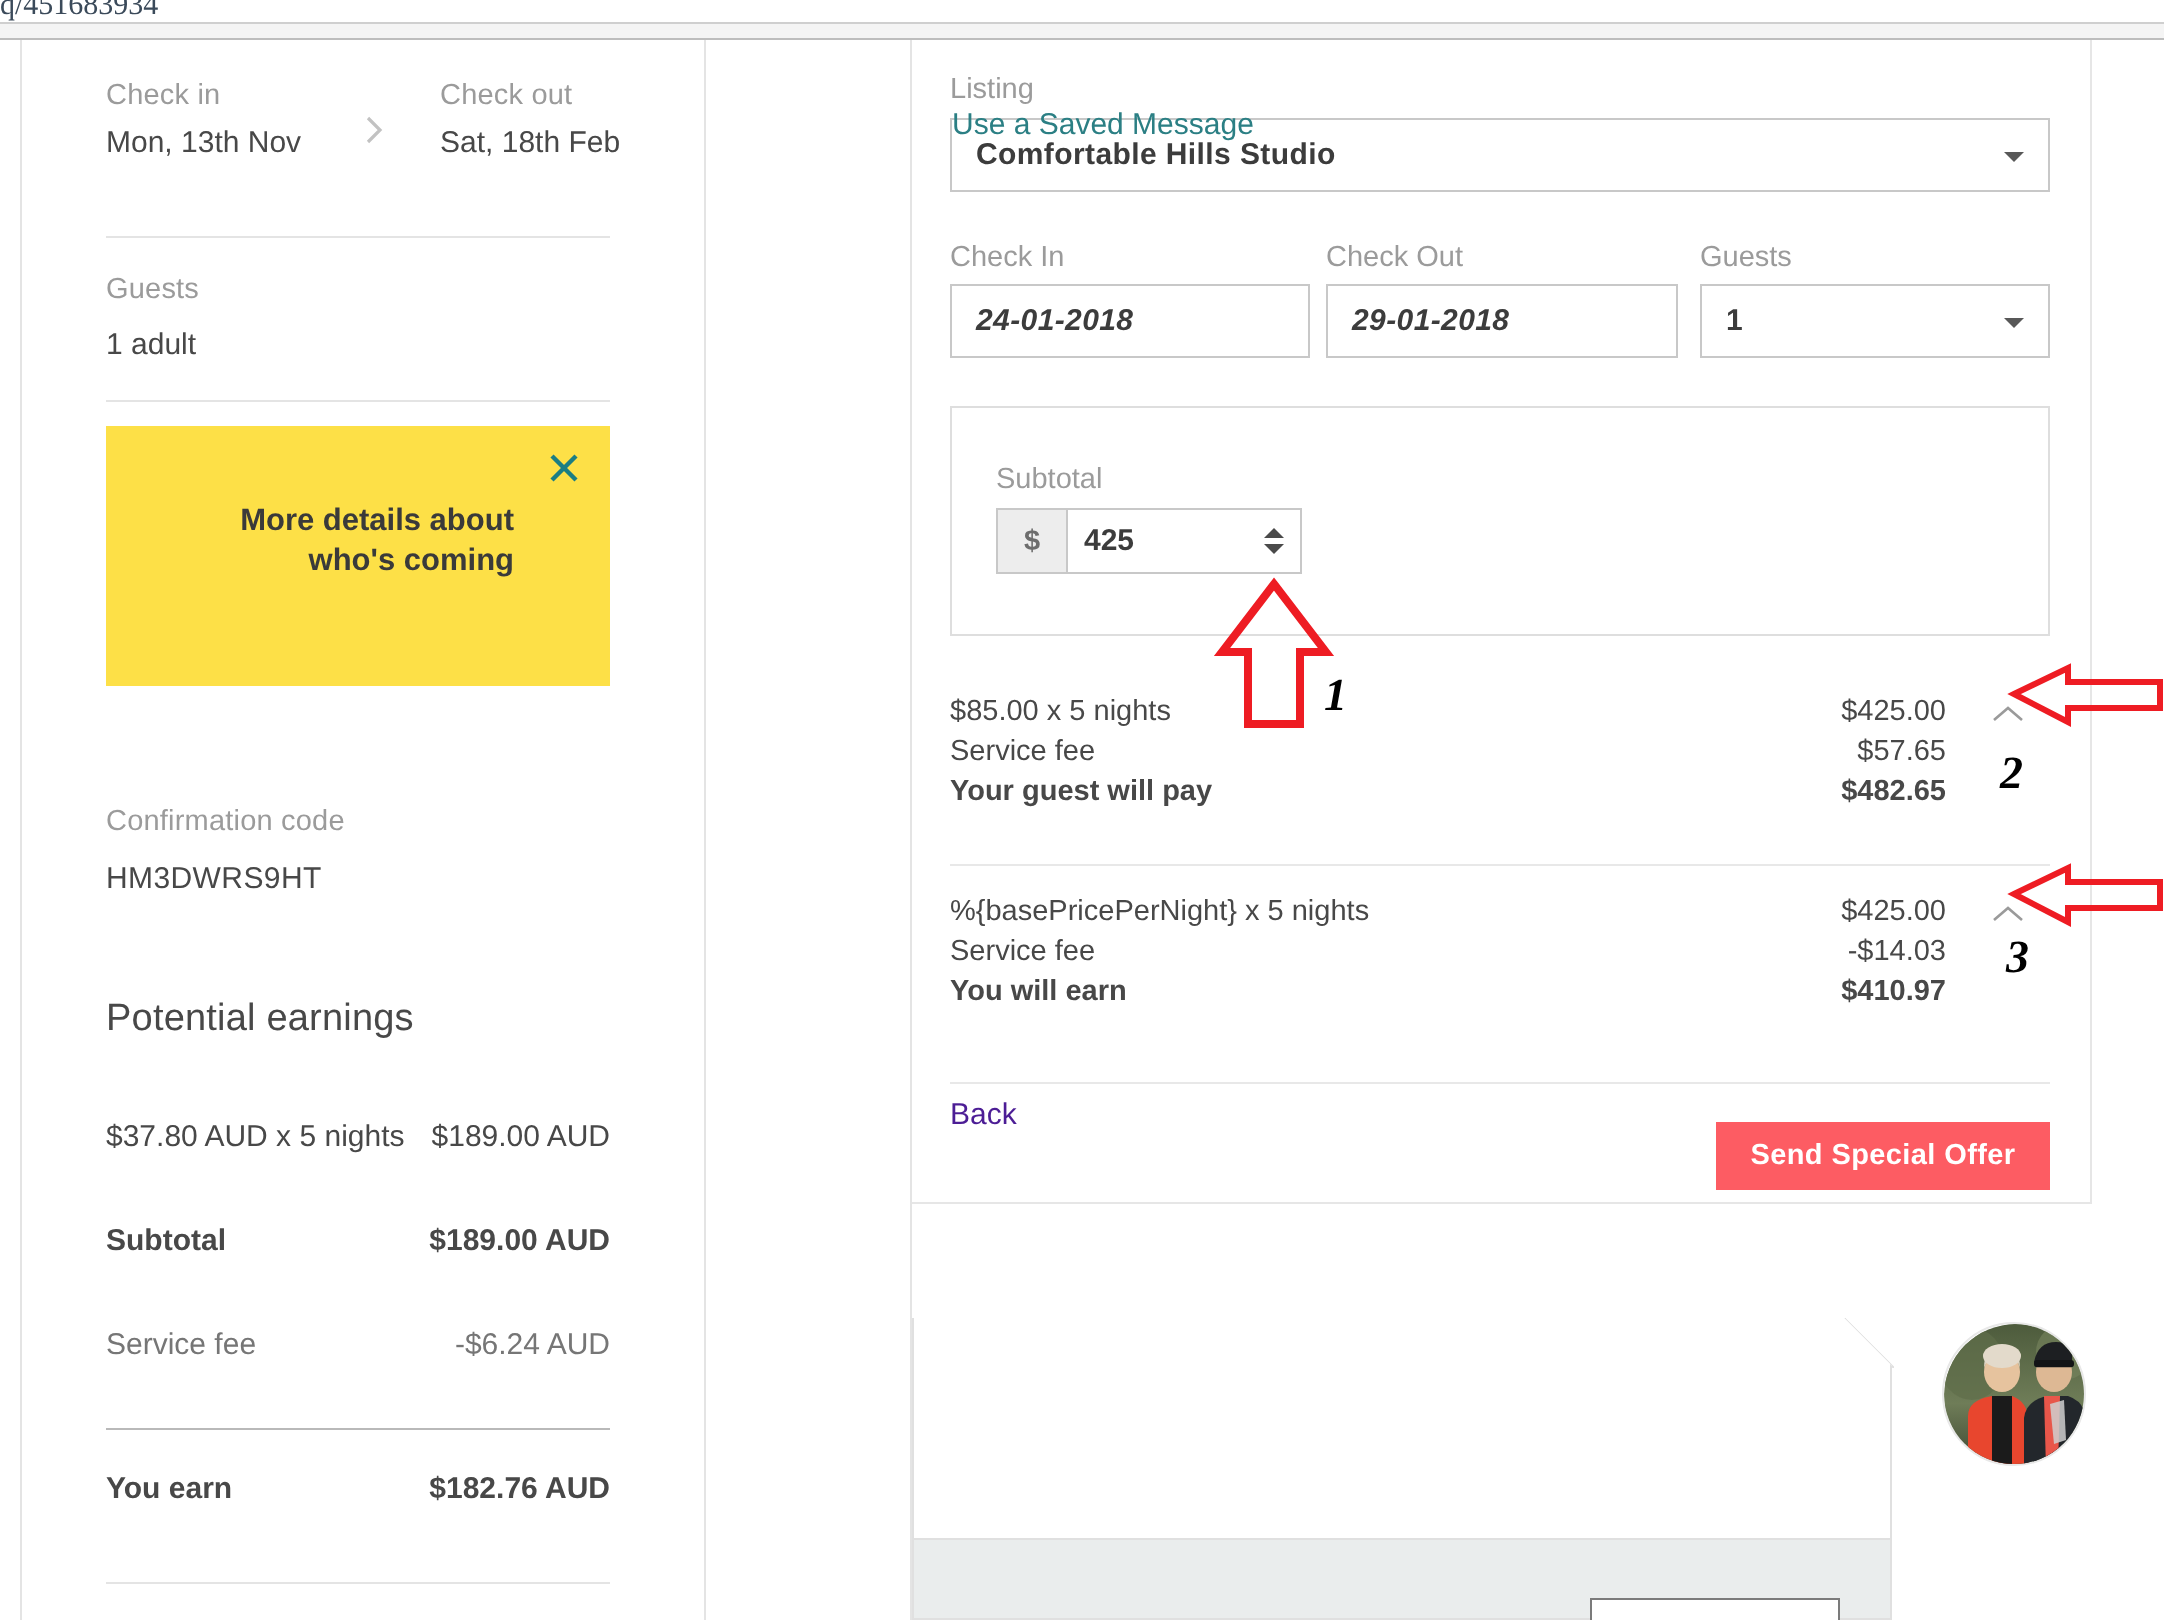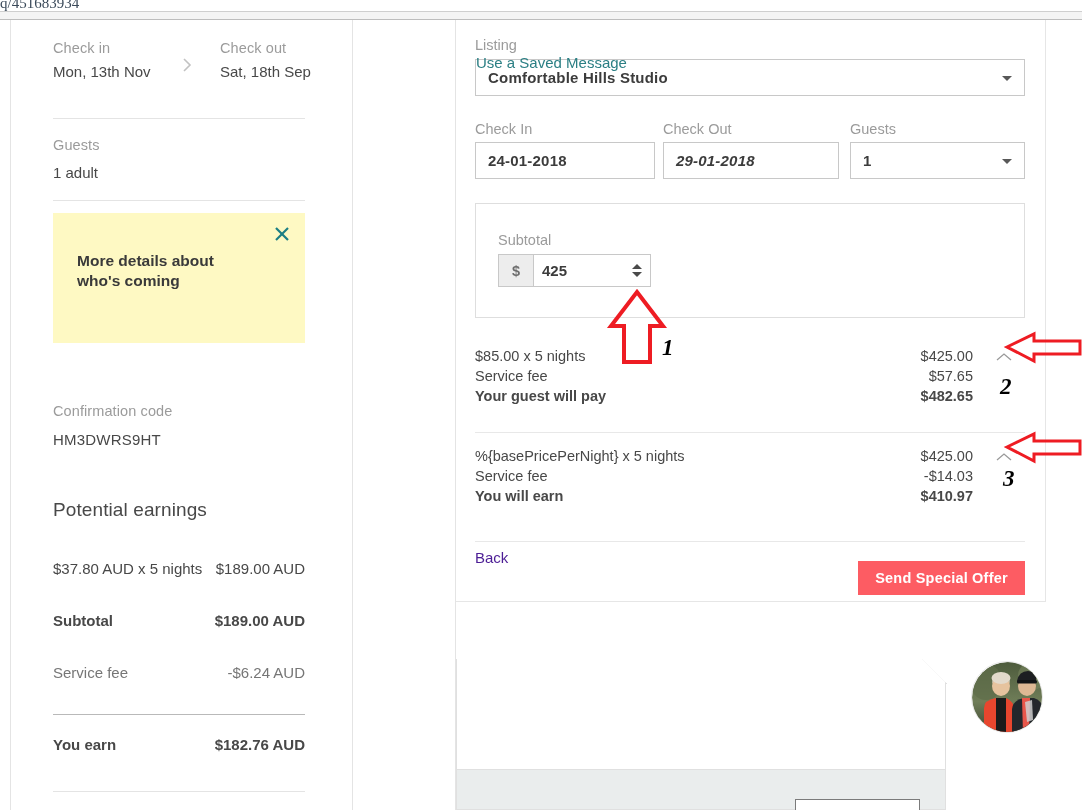--- a/index.html
+++ b/index.html
@@ -97,21 +97,22 @@
   #div-1 { top: 98px; }
   #guests-label   { left: 42px; top: 117px; }
   #guests-value   { left: 42px; top: 142px; }
   #div-2 { top: 180px; }
 
   
   #notice {
     position: absolute;
     left: 42px; top: 193px;
     width: 252px; height: 130px;
-    background: #fef9c3;
+    background: #fde047;
+    text-align: right;
   }
   #notice-close {
     position: absolute;
     right: 14px; top: 12px;
     width: 18px; height: 18px;
     cursor: pointer;
   }
   #notice-title {
     position: absolute;
     left: 24px; top: 38px;
@@ -213,21 +214,21 @@
     width: 0; height: 0;
     border-left: 5px solid transparent;
     border-right: 5px solid transparent;
     border-top: 5px solid #585858;
   }
 
   #listing-label { left: 19px; top: 17px; }
   #listing-select { left: 19px; top: 39px; width: 550px; height: 37px; }
 
   #checkin-flabel  { left: 19px; top: 101px; }
-  #checkin-input   { left: 19px; top: 122px; width: 180px; height: 37px; }
+  #checkin-input   { left: 19px; top: 122px; width: 180px; height: 37px; font-style: italic; }
   #checkout-flabel { left: 207px; top: 101px; }
   #checkout-input  { left: 207px; top: 122px; width: 176px; height: 37px; font-style: italic; }
   #guests-flabel   { left: 394px; top: 101px; }
   #guests-select   { left: 394px; top: 122px; width: 175px; height: 37px; }
 
   
   #subtotal-box {
     position: absolute;
     left: 19px; top: 183px;
     width: 550px; height: 115px;
@@ -464,21 +465,21 @@
   <div id="leftcol">
 
     <div class="lbl-muted" id="checkin-label">Check in</div>
     <div class="lbl-dark" id="checkin-value">Mon, 13th Nov</div>
 
     <svg id="chevron-right" viewBox="0 0 18 18">
       <polyline points="6,3 12,9 6,15" fill="none" stroke="#c2c2c2" stroke-width="1.6"></polyline>
     </svg>
 
     <div class="lbl-muted" id="checkout-label">Check out</div>
-    <div class="lbl-dark" id="checkout-value">Sat, 18th Sep</div>
+    <div class="lbl-dark" id="checkout-value">Sat, 18th Feb</div>
 
     <div class="lc-divider" id="div-1"></div>
 
     <div class="lbl-muted" id="guests-label">Guests</div>
     <div class="lbl-dark" id="guests-value">1 adult</div>
 
     <div class="lc-divider" id="div-2"></div>
 
     <div id="notice">
       <svg id="notice-close" viewBox="0 0 18 18">

